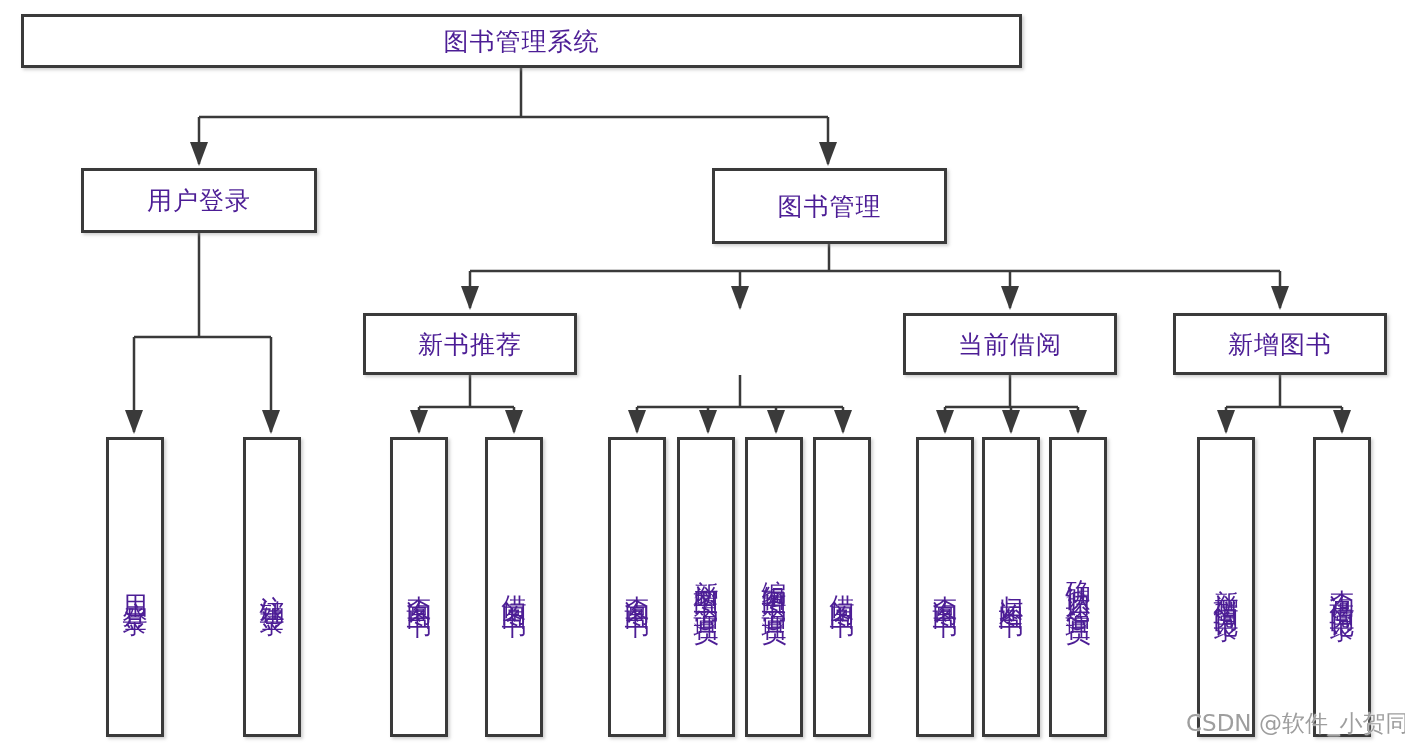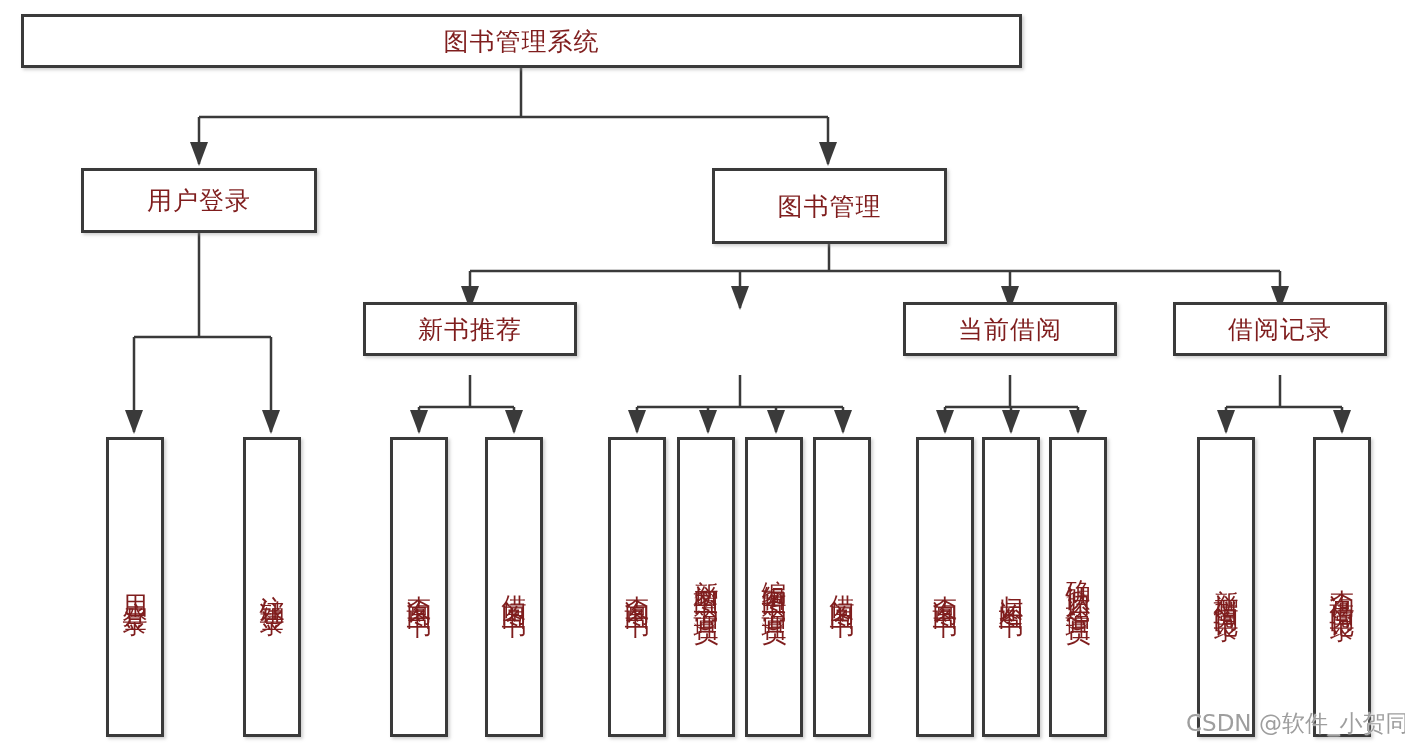--- a/index.html
+++ b/index.html
@@ -12,39 +12,39 @@
   }
   #connector-svg{position:absolute;left:0;top:0;}
   .box{
     position:absolute;
     background:#ffffff;
     border:3px solid #3a3a3a;
     box-sizing:border-box;
     display:flex;
     align-items:center;
     justify-content:center;
-    color:#7f1d1d;
+    color:#4c1d95;
     font-size:25px;
     letter-spacing:1px;
     box-shadow:2px 2px 3px rgba(150,150,150,0.45);
     z-index:2;
     text-align:center;
   }
   .vbox span{
     writing-mode:vertical-rl;
     line-height:1;
     letter-spacing:6px;
   }
   
   .n-root{left:21px;top:14px;width:1001px;height:54px;}
   
   .n-login   {left:81px; top:168px;width:236px;height:65px;}
   .n-bookmgmt{left:712px;top:168px;width:235px;height:76px;}
   
-  .n-l3{top:302px;width:214px;height:54px;}
+  .n-l3{top:313px;width:214px;height:62px;}
   .n-newbook {left:363px;}
   .n-borrow  {left:633px;}
   .n-current {left:903px;}
   .n-records {left:1173px;}
   
   .leaf{top:437px;width:58px;height:300px;}
   .lf1 {left:106px;}
   .lf2 {left:243px;}
   .lf3 {left:390px;}
   .lf4 {left:485px;}
@@ -126,21 +126,21 @@
     <span>图书管理</span>
   </div>
 
   <div class="box n-l3 n-newbook">
     <span>新书推荐</span>
   </div>
   <div class="box n-l3 n-current">
     <span>当前借阅</span>
   </div>
   <div class="box n-l3 n-records">
-    <span>借阅记录</span>
+    <span>新增图书</span>
   </div>
 
   <div class="box vbox leaf lf1">
     <span>用户登录</span>
   </div>
   <div class="box vbox leaf lf2">
     <span>注销登录</span>
   </div>
   <div class="box vbox leaf lf3">
     <span>查询图书</span>

